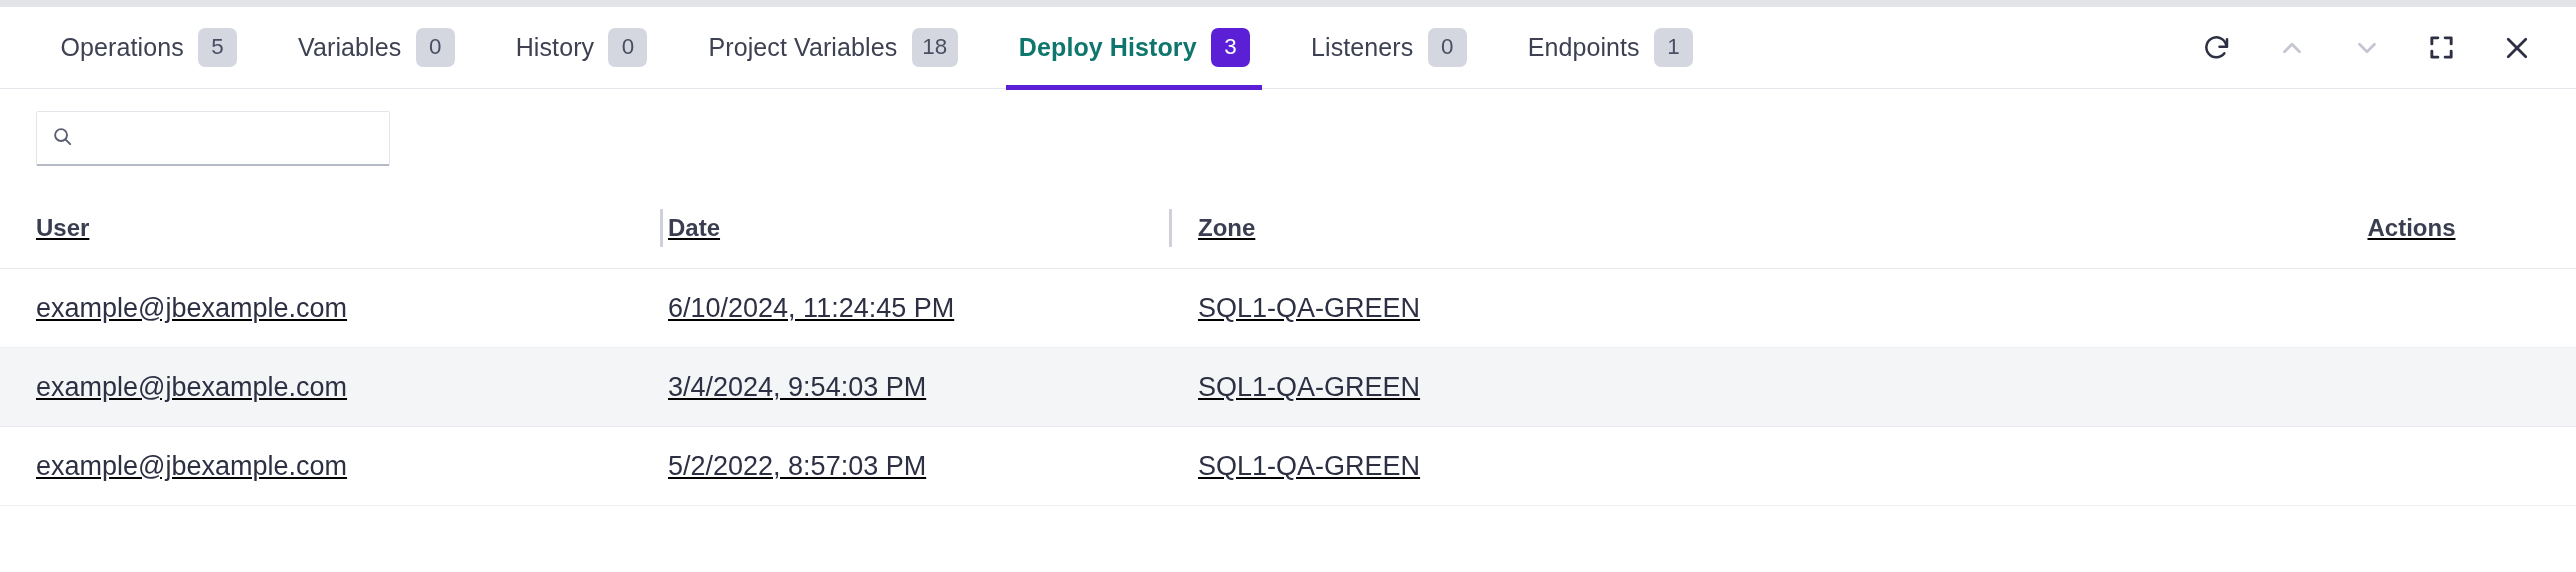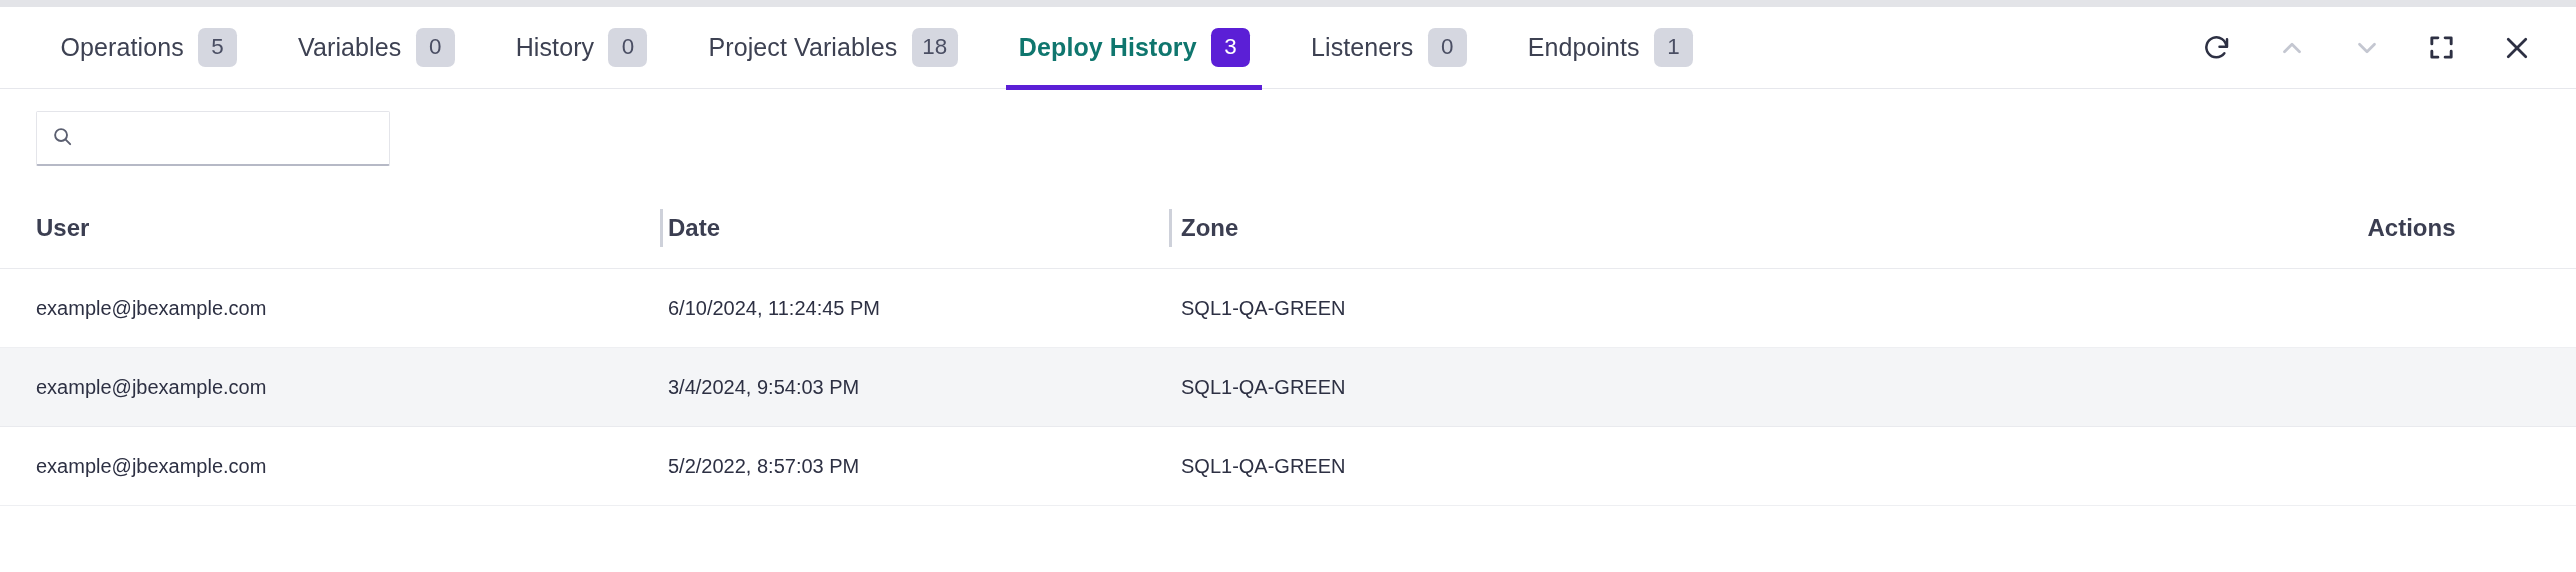--- a/index.html
+++ b/index.html
@@ -146,52 +146,53 @@
   .table {
     width: 100%;
     background: #ffffff;
   }
 
   .row {
     display: flex;
     align-items: center;
     height: 79px;
     position: relative;
+    text-decoration: underline;
   }
 
   .header-row {
     height: 82px;
     border-bottom: 1.8px solid #e9eaee;
   }
 
   .row.striped { background: #f4f5f7; }
 
   .row.data-row { border-bottom: 1.8px solid #eeeff2; }
   .row.data-row.striped { border-bottom: 1.8px solid #e9eaee; }
 
   .cell {
-    font-size: 20px;
+    font-size: 27px;
     color: #2d3043;
     display: flex;
     align-items: center;
     height: 100%;
     position: relative;
     white-space: nowrap;
     overflow: hidden;
   }
 
   .header-row .cell {
     font-size: 24px;
     color: #3b3e51;
     font-weight: bold;
   }
 
   .col-user   { width: 660px; padding-left: 36px; }
   .col-date   { width: 509px; padding-left: 8px; }
-  .col-zone   { width: 1112px; padding-left: 12px; }
+  .col-zone   { width: 1112px; padding-left: 29px; }
   .col-actions{ flex: 1; justify-content: center; padding-right: 34px; }
 
   .header-row .col-date::before,
   .header-row .col-zone::before {
     content: "";
     position: absolute;
     left: 0;
     top: 50%;
     transform: translateY(-50%);
     width: 2.7px;

